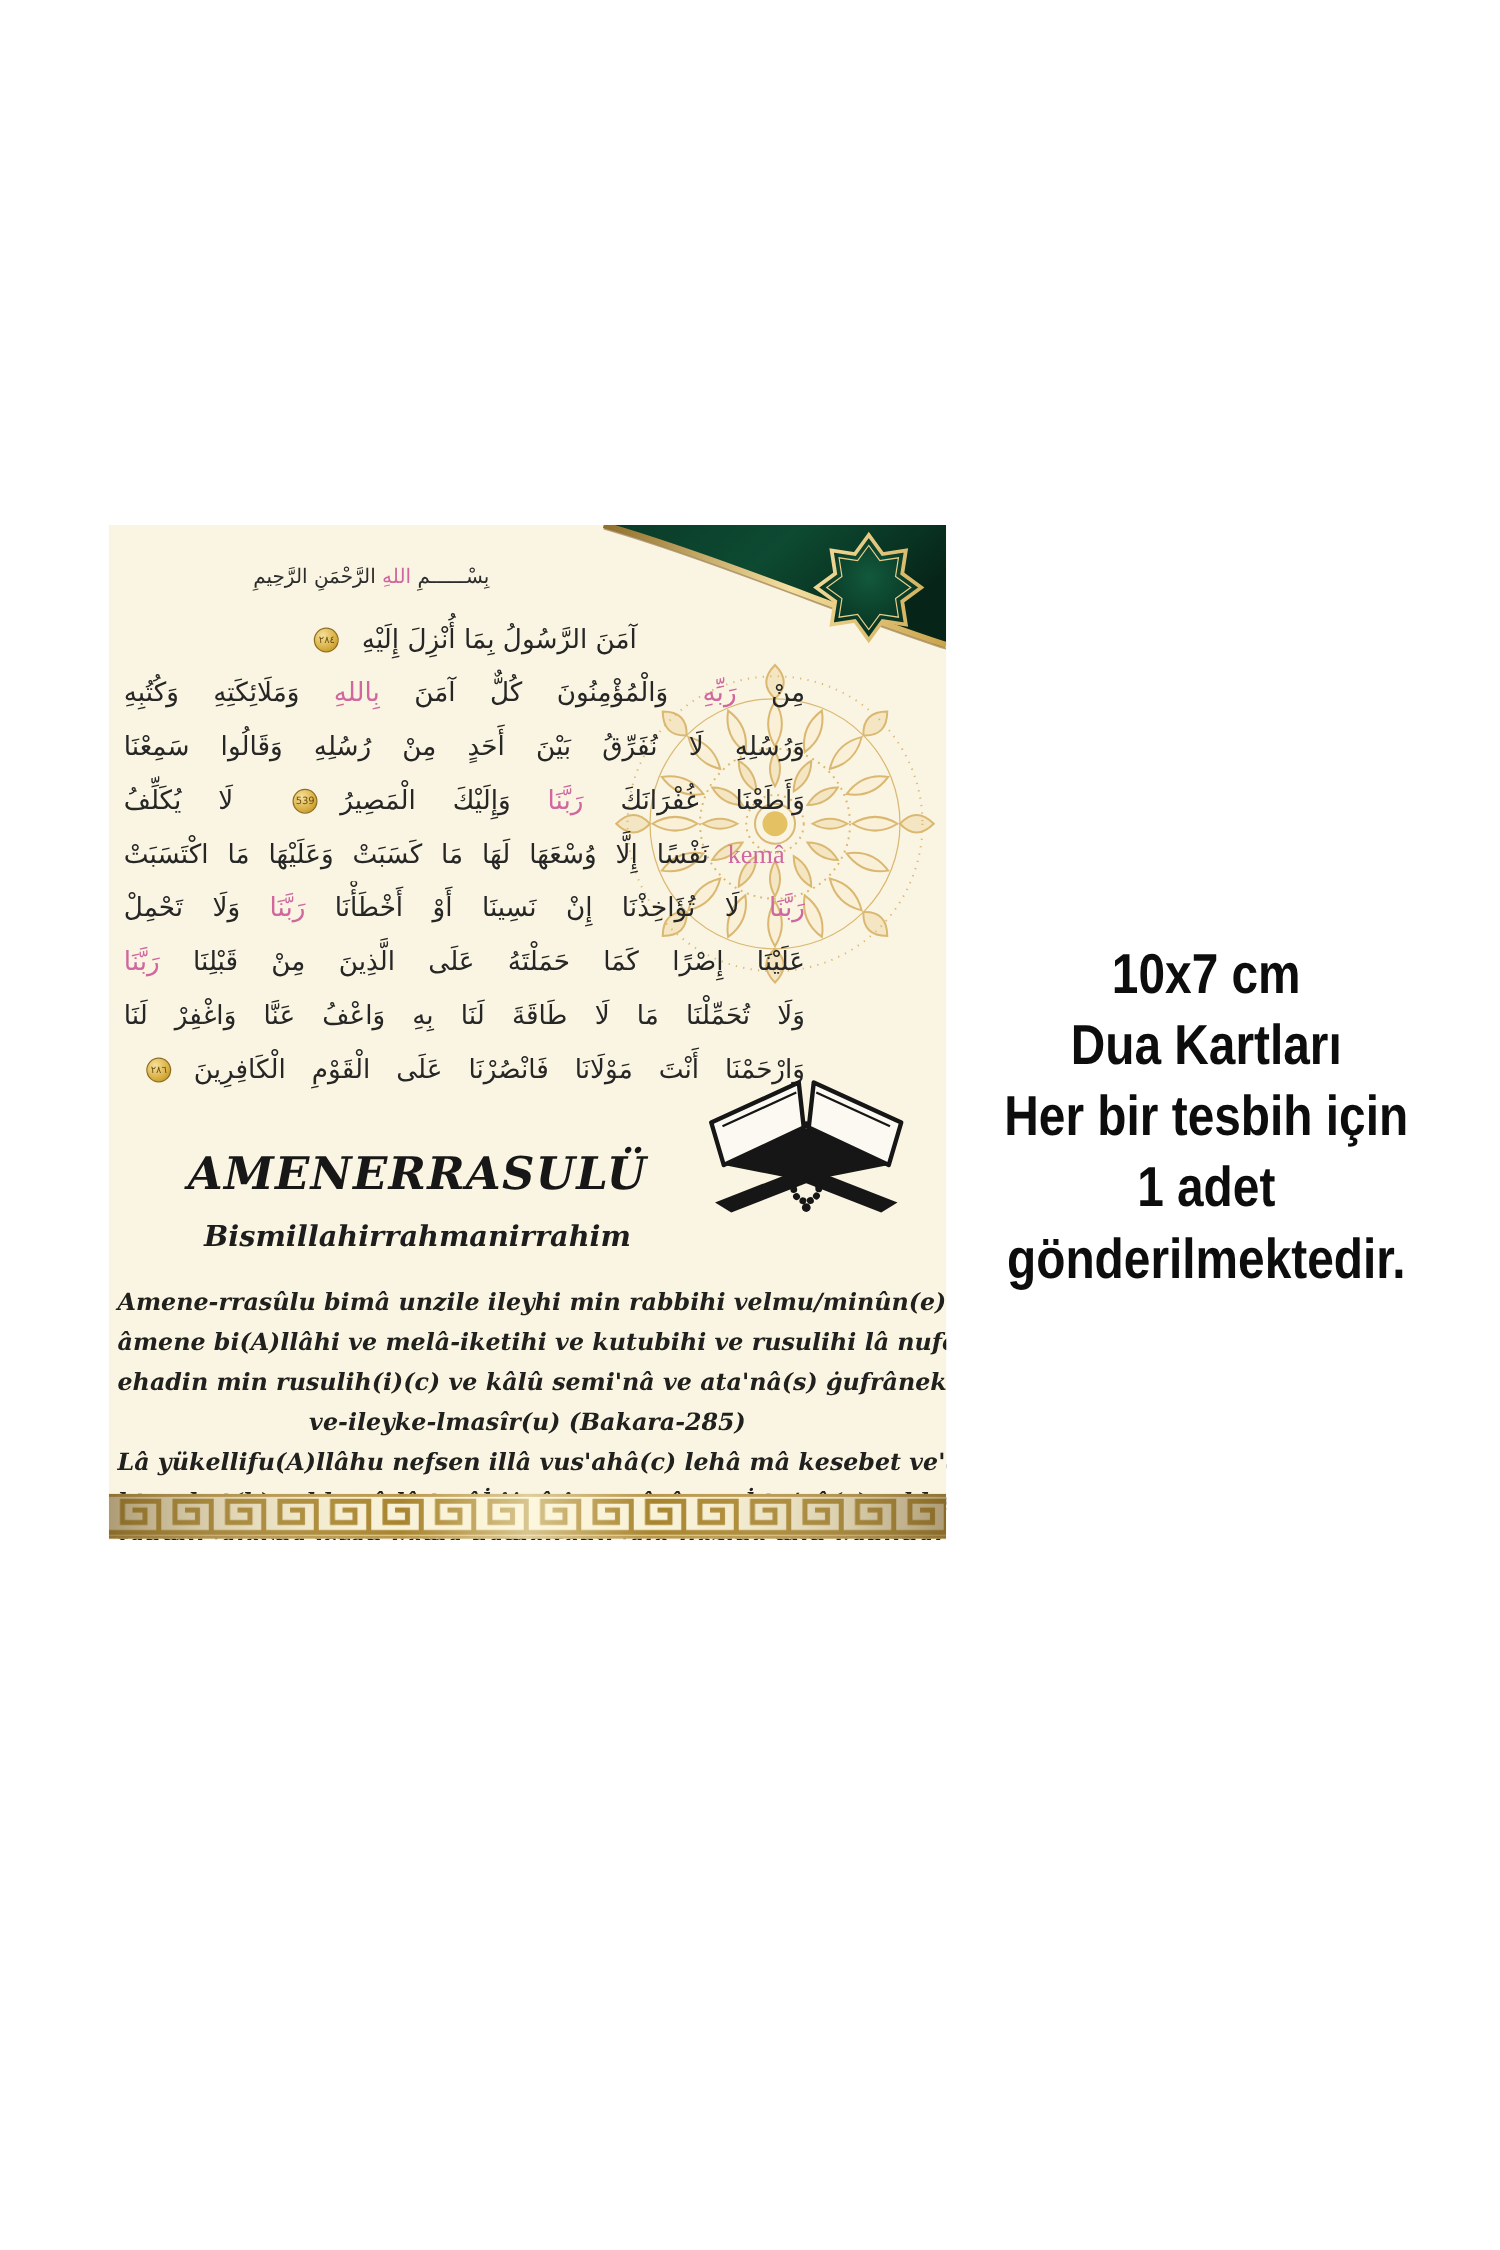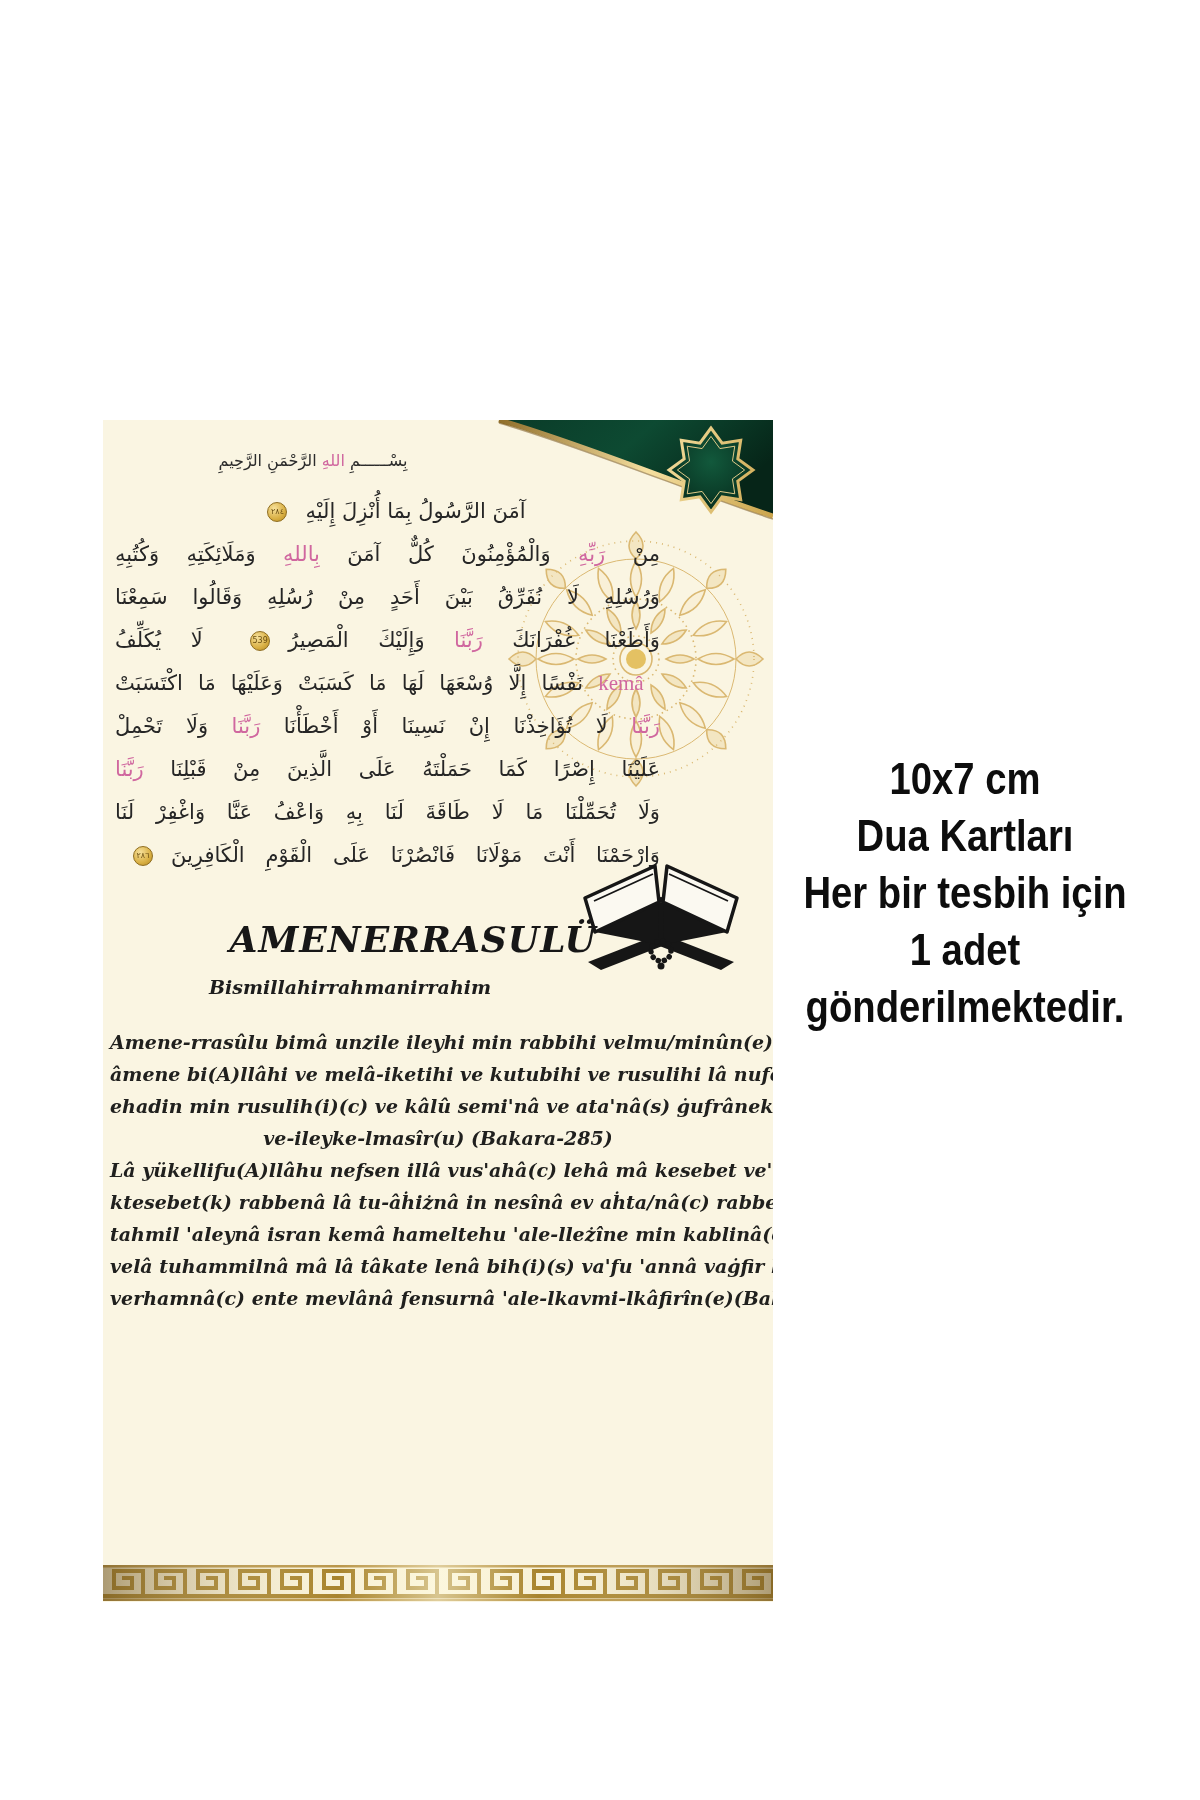--- a/index.html
+++ b/index.html
@@ -2,21 +2,21 @@
 <html><head>
 <meta charset="utf-8">
 <style>
   html,body{margin:0;padding:0;}
   body{
     width:1200px;height:1800px;position:relative;background:#ffffff;
     font-family:"DejaVu Sans",sans-serif;overflow:hidden;
   }
   
   .card{
-    position:absolute;left:103px;top:420px;width:670px;height:1182px;
+    position:absolute;left:87px;top:420px;width:670px;height:812px;
     background:#faf5e2;overflow:hidden;
   }
   .band-svg{position:absolute;top:0;right:0;width:280px;height:120px;}
   .mandala-svg{position:absolute;left:402px;top:108px;width:262px;height:262px;}
   .book-svg{position:absolute;left:468px;top:438px;width:180px;height:120px;}
 
   .basmala{
     position:absolute;left:60px;top:26px;width:300px;text-align:center;
     direction:rtl;font-size:16px;color:#2c2c2c;line-height:30px;
     font-family:"DejaVu Sans",sans-serif;
@@ -35,28 +35,28 @@
   .aline.center{text-align:center;text-align-last:center;}
   .aline .pink{color:#d0679f;font-family:Liberation Serif, serif;}
   .medallion{
     display:inline-block;width:18px;height:18px;border-radius:50%;
     background:radial-gradient(circle at 35% 30%,#f6e09a,#d9b044 60%,#b3881f);
     border:1px solid #8f6d1f;font-size:8px;line-height:18px;color:#6b4f12;
     text-align:center;vertical-align:middle;margin:0 18px;text-align-last:center;
   }
 
   .title{
-    position:absolute;left:0;top:498px;width:494px;text-align:right;
+    position:absolute;left:0;top:498px;width:494px;text-align:center;
     font-family:"DejaVu Serif",serif;font-style:italic;font-weight:bold;
     font-size:36px;letter-spacing:1px;color:#171717;
   }
   .subtitle{
     position:absolute;left:0;top:556px;width:494px;text-align:center;
     font-family:"DejaVu Serif",serif;font-style:italic;font-weight:bold;
-    font-size:19px;color:#1d1d1d;
+    font-size:23px;color:#1d1d1d;
   }
 
   .translit{
     position:absolute;left:7px;top:606px;width:656px;text-align:center;
     font-family:"DejaVu Serif",serif;font-style:italic;font-weight:bold;
     font-size:19px;color:#20201e;
   }
   .tline{line-height:32px;white-space:nowrap;}
 
   .meander-svg{position:absolute;left:0;bottom:1px;width:670px;height:36px;}

